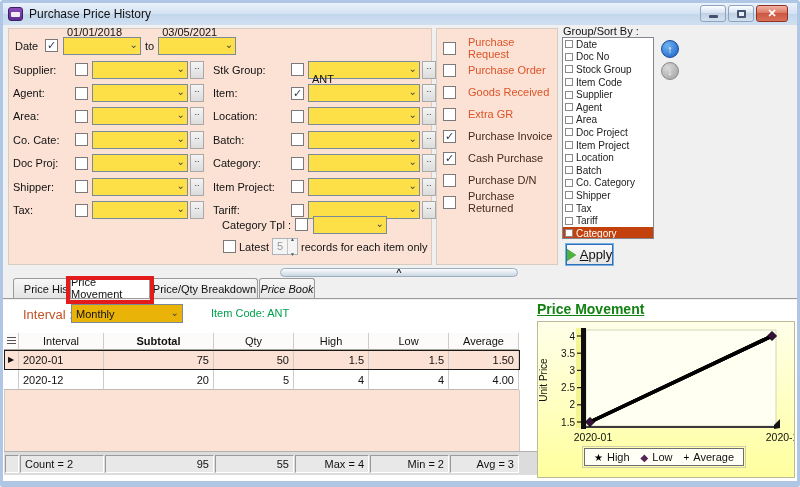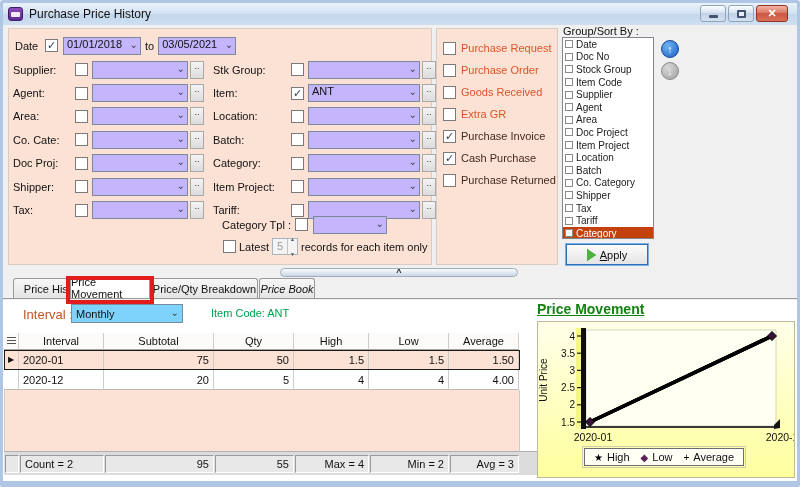--- a/index.html
+++ b/index.html
@@ -30,74 +30,74 @@
   
   #content { position:absolute; left:0; top:22px; width:794px; height:456px; background:#F0F0F0; }
   .panel { position:absolute; background:#FBE2D5; border:1px solid #D8CBC0; }
   #filter-panel { left:5px; top:3px; width:424px; height:237px; }
   #doc-panel { left:433px; top:3px; width:122px; height:237px; }
   
   .flabel { font-size:11px; color:#111; }
   .cb { width:13px; height:13px; background:#fff; border:1px solid #6E downgraded; }
   .cb { width:13px; height:13px; background:#fff; border:1px solid #7A7A7A; display:inline-flex;
         align-items:center; justify-content:center; font-size:11px; line-height:11px; color:#2B3B4D; flex:none; }
-  .combo { height:18px; background:#c4b5fd; border:1px solid #7A8A99; position:relative;
-        font-size:11px; color:#111; display:flex; align-items:flex-end; padding:0 14px 4px 3px; }
+  .combo { height:18px; background:#fde047; border:1px solid #7A8A99; position:relative;
+        font-size:11px; color:#111; display:flex; align-items:flex-end; padding:0 14px 16px 3px; }
   .combo .chev { position:absolute; right:2px; top:1px; font-size:10px; color:#444; }
   .dots { width:14px; height:18px; background:linear-gradient(#F4F4F4,#DCDCDC); border:1px solid #A8A8A8;
         font-size:9px; line-height:8px; color:#333; text-align:center; }
   #date-row { position:absolute; left:6px; top:7px; display:flex; align-items:center; height:19px; }
   #filter-rows { position:absolute; left:4px; top:29px; }
   .frow { display:flex; align-items:center; height:23.4px; }
   .frow .flabel { width:62px; }
   .frow .combo1 { width:96px; margin-left:4px; }
   .frow .dots { margin-left:2px; }
   .frow .flabel2 { width:78px; margin-left:9px; }
   .frow .combo2 { width:112px; margin-left:4px; }
   #cattpl-row { position:absolute; left:210px; top:186px; display:flex; align-items:center; height:19px;}
   #latest-row { position:absolute; left:214px; top:208px; display:flex; align-items:center; height:19px;}
   .spinner { width:26px; height:17px; border:1px solid #AAB4BC; background:#F4F4F4; position:relative;
         font-size:11px; color:#9A9A9A; padding-left:4px; line-height:15px; margin:0 3px; }
   .spinner .arrows { position:absolute; right:0; top:0; width:10px; height:15px; border-left:1px solid #C4C4C4;
         display:flex; flex-direction:column; align-items:center; justify-content:center; font-size:5px; color:#555; }
   
   #doc-rows { position:absolute; left:6px; top:8px; }
   .drow { display:flex; align-items:center; height:22px; }
-  .drow .dlabel { font-size:11px; margin-left:5px; }
+  .drow .dlabel { font-size:11px; margin-left:12px; }
   
   #group-label { position:absolute; left:560px; top:0px; font-size:11px; color:#111; }
   #group-list { position:absolute; left:559px; top:12px; width:92px; height:202px; background:#fff;
         border:1px solid #828790; overflow:hidden; }
   .gitem { display:flex; align-items:center; height:12.6px; font-size:10px; color:#222; padding-left:2px; }
   .gitem .gcb { width:8px; height:8px; border:1px solid #8A8A8A; background:#fff; margin-right:3px; flex:none;}
   .gitem.sel { background:#c2410c; color:#fff; }
   .circlebtn { position:absolute; left:658px; width:18px; height:18px; border-radius:50%;
         display:flex; align-items:center; justify-content:center; font-size:11px; font-weight:bold; color:#fff; }
   #btn-up { top:15px; background:radial-gradient(circle at 35% 30%, #6FB3F2, #1B5FC4); border:1px solid #14489C;}
   #btn-down { top:37px; background:radial-gradient(circle at 35% 30%, #D9D9D9, #9F9F9F); border:1px solid #8A8A8A; color:#F2F2F2;}
-  #apply-btn { position:absolute; left:563px; top:219px; width:82px; height:21px;
+  #apply-btn { position:absolute; left:563px; top:219px; width:47px; height:21px;
         border:1px solid #2E6FBB; outline:1px solid #7AB0E0; background:linear-gradient(#FBFBFB,#E4E4E4);
-        display:flex; align-items:center; justify-content:center; font-size:11px; color:#111; gap:4px; }
+        display:flex; align-items:center; justify-content:center; font-size:13px; color:#111; gap:4px; }
   #apply-btn .play { width:0; height:0; border-left:9px solid #4CB43C; border-top:6px solid transparent;
         border-bottom:6px solid transparent; filter:drop-shadow(0 0 0.5px #2A7A1E); }
   
   #splitter { position:absolute; left:277px; top:243px; width:238px; height:9px; border-radius:5px;
         border:1px solid #9FAEBD; background:linear-gradient(#FBFDFE,#C9D6E3); text-align:center; }
   #splitter .caret { font-size:9px; font-weight:bold; color:#222; line-height:7px; display:block; }
   
   #tabstrip { position:absolute; left:0; top:252px; width:794px; height:22px; border-bottom:1px solid #9A9A9A; }
   .tab { position:absolute; bottom:0; height:20px; background:linear-gradient(#F7F7F7,#E4E4E4);
         border:1px solid #9A9A9A; border-bottom:none; border-radius:3px 3px 0 0;
         font-size:11px; color:#111; display:flex; align-items:center; justify-content:center; }
   .tab.active { height:22px; background:#fff; z-index:2; }
   #tabpane { position:absolute; left:0; top:275px; width:794px; height:181px; background:#fff; }
   #red-box { position:absolute; left:63px; top:251px; width:88px; height:28px; border:4px solid #E21B1B; z-index:5; }
   
   #interval-label { position:absolute; left:20px; top:282px; font-size:13px; color:#C25425; }
-  #interval-combo { position:absolute; left:68px; top:279px; width:112px; height:19px; background:#7dd3fc;
+  #interval-combo { position:absolute; left:68px; top:279px; width:112px; height:19px; background:#eab308;
         border:1px solid #7A8A99; font-size:11px; color:#111; display:flex; align-items:center; padding:0 14px 0 4px; }
   #interval-combo .chev{ position:absolute; right:3px; top:2px; font-size:10px; color:#444;}
   #itemcode-label { position:absolute; left:208px; top:282px; font-size:11px; color:#00A14E; }
   
   #grid { position:absolute; left:1px; top:308px; width:516px; font-size:11px; color:#111; }
   .grow { display:flex; }
   .gc { border-right:1px solid #CFCBC6; border-bottom:1px solid #BEBAB6; padding:0 4px; display:flex; align-items:center; }
   .ghead .gc { height:17px; background:#FDFBF9; justify-content:center; border-bottom:1px solid #A9A5A1; }
   .gbody .gc { height:20px; background:#fff; }
   .gbody .num { justify-content:flex-end; }
@@ -314,20 +314,24 @@
           <div class="drow">
             <span class="cb">✓</span>
             <span class="dlabel" style="color: rgb(69, 41, 28);">Purchase Invoice</span>
           </div>
           <div class="drow">
             <span class="cb">✓</span>
             <span class="dlabel" style="color: rgb(69, 41, 28);">Cash Purchase</span>
           </div>
           <div class="drow">
             <span class="cb"></span>
+            <span class="dlabel" style="color: rgb(69, 41, 28);">Purchase D/N</span>
+          </div>
+          <div class="drow">
+            <span class="cb"></span>
             <span class="dlabel" style="color: rgb(69, 41, 28);">Purchase Returned</span>
           </div>
         </div>
     </div>
 
     <div id="group-label">Group/Sort By :</div>
     <div id="group-list">
         <div class="gitem">
           <span class="gcb"></span>
           <span>Date</span>
@@ -423,21 +427,21 @@
         <span class="chev">⌄</span>
       </div>
     <div id="itemcode-label">Item Code: ANT</div>
 
     <div id="grid">
         <div class="grow ghead">
           <div class="gc ind">
             <span class="cust-icon"></span>
           </div>
           <div class="gc" style="width: 85px;">Interval</div>
-          <div class="gc" style="width: 110px;">Subtotal</div>
+          <div class="gc" style="width: 110px; font-weight: bold;">Subtotal</div>
           <div class="gc" style="width: 80px;">Qty</div>
           <div class="gc" style="width: 75px;">High</div>
           <div class="gc" style="width: 80px;">Low</div>
           <div class="gc" style="width: 70px;">Average</div>
         </div>
         <div class="gbody">
           <div class="grow sel">
             <div class="gc ind">
               <span class="rowarrow">▶</span>
             </div>

